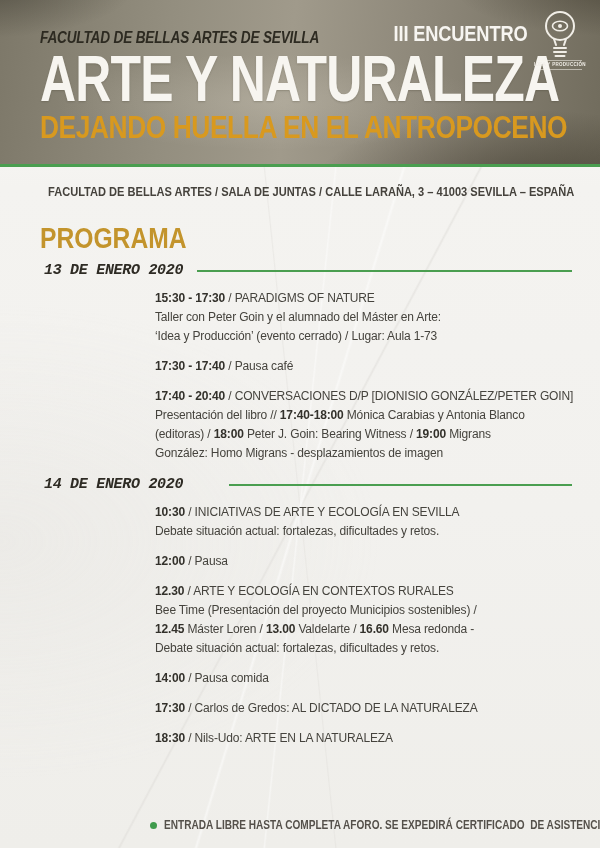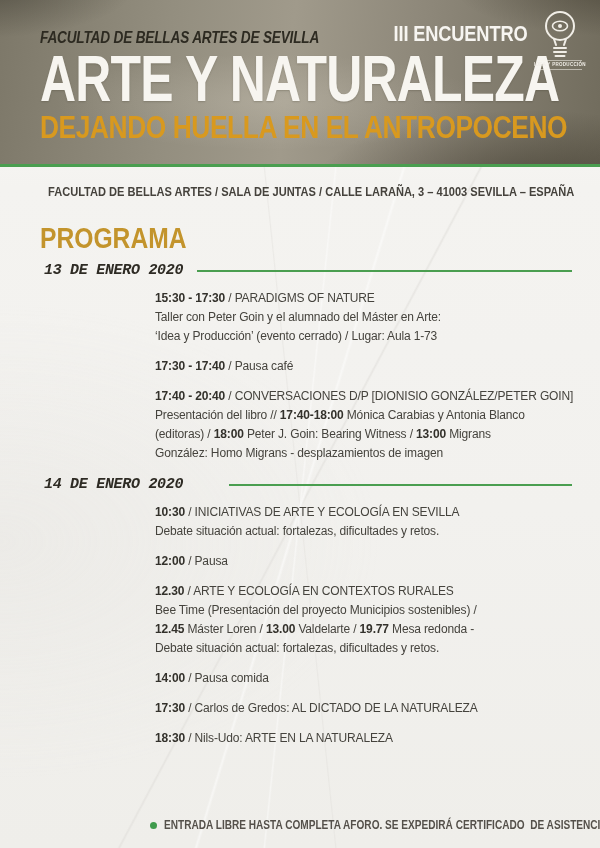--- a/index.html
+++ b/index.html
@@ -138,42 +138,42 @@
             <div class="line"><span class="b">15:30 - 17:30</span><span> / PARADIGMS OF NATURE</span></div>
             <div class="line"><span>Taller con Peter Goin y el alumnado del Máster en Arte:</span></div>
             <div class="line"><span>‘Idea y Producción’ (evento cerrado) / Lugar: Aula 1-73</span></div>
           </div>
           <div class="event">
             <div class="line"><span class="b">17:30 - 17:40</span><span> / Pausa café</span></div>
           </div>
           <div class="event">
             <div class="line"><span class="b">17:40 - 20:40</span><span> / CONVERSACIONES D/P [DIONISIO GONZÁLEZ/PETER GOIN]</span></div>
             <div class="line"><span>Presentación del libro // </span><span class="b">17:40-18:00</span><span> Mónica Carabias y Antonia Blanco</span></div>
-            <div class="line"><span>(editoras) / </span><span class="b">18:00</span><span> Peter J. Goin: Bearing Witness / </span><span class="b">13:00</span><span> Migrans</span></div>
+            <div class="line"><span>(editoras) / </span><span class="b">18:00</span><span> Peter J. Goin: Bearing Witness / </span><span class="b">19:00</span><span> Migrans</span></div>
             <div class="line"><span>González: Homo Migrans - desplazamientos de imagen</span></div>
           </div>
         </div>
       </section>
       <section class="day">
         <div class="day-head second">
           <span class="day-date">14 DE ENERO 2020</span>
           <span class="day-rule"></span>
         </div>
         <div class="day-events">
           <div class="event">
             <div class="line"><span class="b">10:30</span><span> / INICIATIVAS DE ARTE Y ECOLOGÍA EN SEVILLA</span></div>
             <div class="line"><span>Debate situación actual: fortalezas, dificultades y retos.</span></div>
           </div>
           <div class="event">
             <div class="line"><span class="b">12:00</span><span> / Pausa</span></div>
           </div>
           <div class="event">
             <div class="line"><span class="b">12.30</span><span> / ARTE Y ECOLOGÍA EN CONTEXTOS RURALES</span></div>
             <div class="line"><span>Bee Time (Presentación del proyecto Municipios sostenibles)  /</span></div>
-            <div class="line"><span class="b">12.45</span><span> Máster Loren / </span><span class="b">13.00</span><span> Valdelarte / </span><span class="b">19.77</span><span> Mesa redonda -</span></div>
+            <div class="line"><span class="b">12.45</span><span> Máster Loren / </span><span class="b">13.00</span><span> Valdelarte / </span><span class="b">16.60</span><span> Mesa redonda -</span></div>
             <div class="line"><span>Debate situación actual: fortalezas, dificultades y retos.</span></div>
           </div>
           <div class="event">
             <div class="line"><span class="b">14:00</span><span> / Pausa comida</span></div>
           </div>
           <div class="event">
             <div class="line"><span class="b">17:30</span><span> / Carlos de Gredos: AL DICTADO DE LA NATURALEZA</span></div>
           </div>
           <div class="event">
             <div class="line"><span class="b">18:30</span><span> / Nils-Udo: ARTE EN LA NATURALEZA</span></div>

